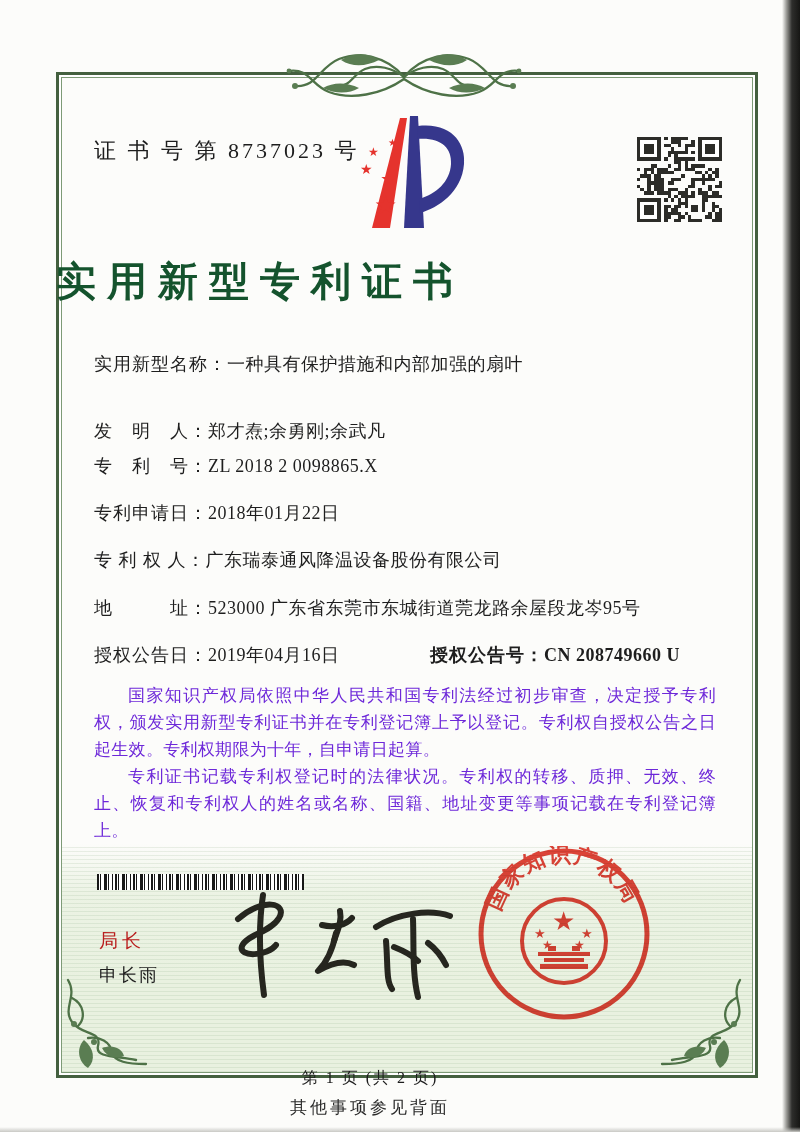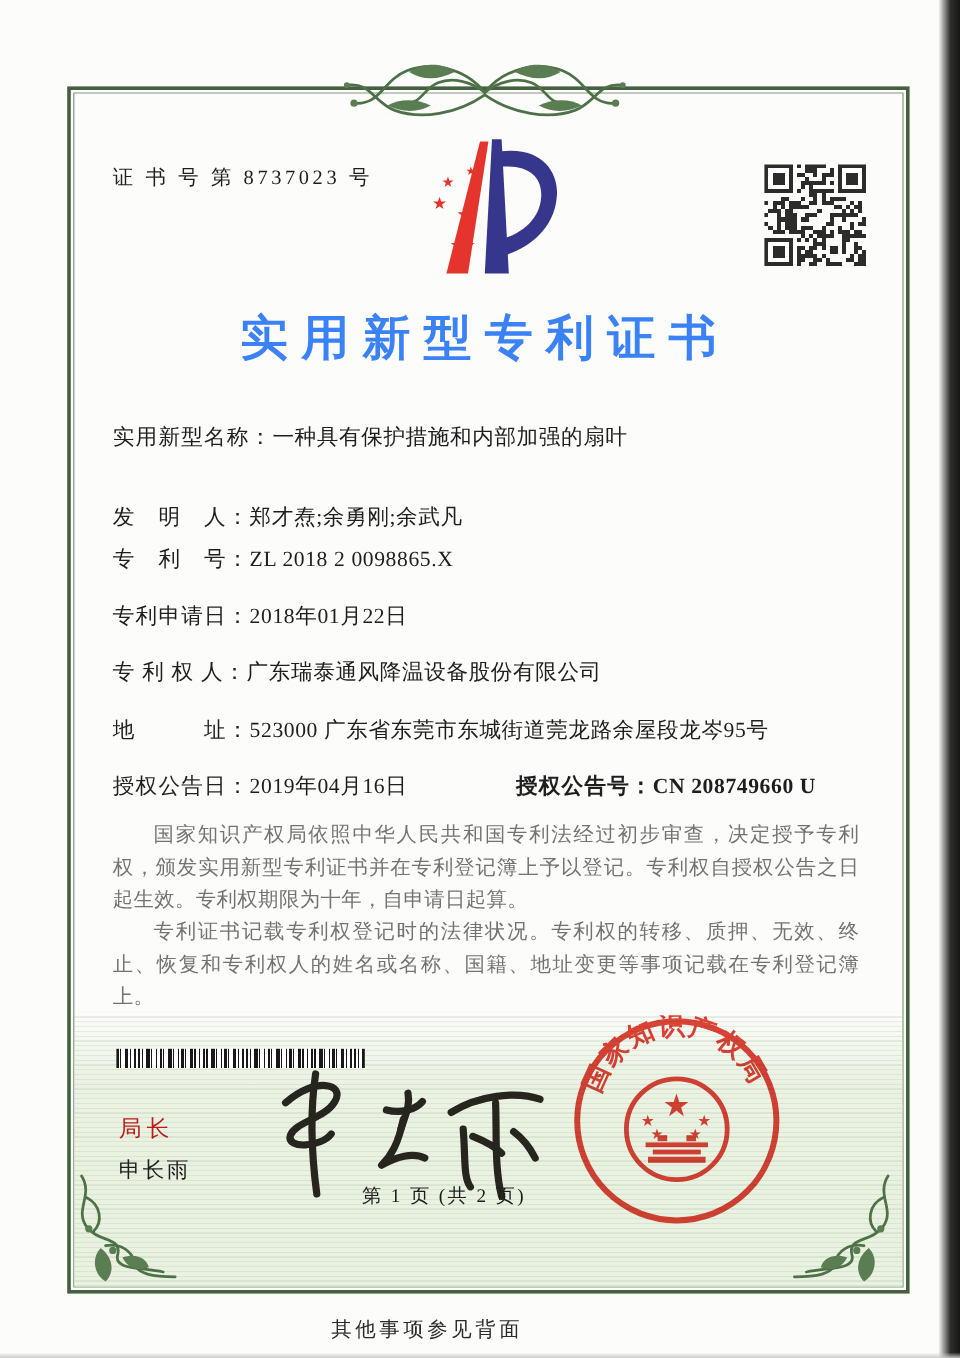--- a/index.html
+++ b/index.html
@@ -20,60 +20,60 @@
     background:
       repeating-linear-gradient(0deg, rgba(130,165,125,.16) 0 1px, rgba(255,255,255,0) 1px 4px),
       linear-gradient(180deg, rgba(236,243,229,0) 0, rgba(233,241,224,.85) 22%, #e9f1e0 60%);}
 
   .orn{stroke:#4e7247;fill:none;stroke-width:2.3;stroke-linecap:round;}
   .orn-fill{fill:#5a7d52;stroke:none;}
   .flourish-top{position:absolute;left:283px;top:48px;width:242px;height:58px;}
   .flourish-bl{position:absolute;left:58px;top:978px;width:96px;height:96px;}
   .flourish-br{position:absolute;left:654px;top:978px;width:96px;height:96px;transform:scaleX(-1);}
 
-  .cert-no{position:absolute;left:94px;top:136px;font-size:17px;letter-spacing:3px;color:#1d1d1d;}
+  .cert-no{position:absolute;left:94px;top:136px;font-size:22px;letter-spacing:3px;color:#1d1d1d;}
 
   .logo{position:absolute;left:336px;top:114px;width:132px;height:120px;}
   .logo .star{fill:#e5332d;}
   .qr{position:absolute;left:637px;top:137px;width:85px;height:85px;}
 
-  .title{position:absolute;left:56px;top:254px;width:696px;text-align:center;
-    font-size:40px;font-weight:600;letter-spacing:11px;color:#3b82f6;}
+  .title{position:absolute;left:56px;top:254px;width:696px;
+    font-size:40px;font-weight:600;letter-spacing:11px;color:#14532d;}
 
   .rows{position:absolute;left:94px;top:345px;width:624px;font-size:18px;color:#1e1e1e;}
   .row{position:absolute;left:0;white-space:nowrap;letter-spacing:.5px;}
   .row .lab{letter-spacing:1px;}
   .r0{top:7px;}   .r1{top:74px;text-align:center;}  .r2{top:109px;} .r3{top:156px;}
   .r4{top:203px;} .r5{top:251px;}
   .r-grant{top:298px;}
   .grant2{position:absolute;left:336px;top:0;white-space:nowrap;font-weight:bold;}
 
   .paras{position:absolute;left:94px;top:682px;width:622px;font-size:17px;line-height:27px;
-    color:#737373;letter-spacing:.3px;text-align:justify;}
+    color:#6d28d9;letter-spacing:.3px;text-align:justify;}
   .paras p{margin:0;text-indent:2em;}
 
   .barcode{position:absolute;left:97px;top:874px;width:207px;height:16px;
     background:repeating-linear-gradient(90deg,
       #171717 0 2px,#fff 2px 3px,#171717 3px 4px,#fff 4px 7px,
       #171717 7px 10px,#fff 10px 11px,#171717 11px 12px,#fff 12px 15px,
       #171717 15px 16px,#fff 16px 18px);}
 
   .signer-title{position:absolute;left:99px;top:928px;font-size:19px;letter-spacing:4px;color:#b91c1c;}
   .signer-name{position:absolute;left:99px;top:963px;font-size:18px;letter-spacing:2px;color:#1d1d1d;}
   .signature{position:absolute;left:208px;top:883px;width:250px;height:128px;}
   .signature path{stroke:#26261f;stroke-width:6;fill:none;stroke-linecap:round;stroke-linejoin:round;}
 
   .seal{position:absolute;left:476px;top:846px;width:176px;height:176px;
     mix-blend-mode:multiply;opacity:.92;}
   .seal-date{position:absolute;left:478px;top:1000px;width:176px;font-size:17px;
     letter-spacing:1px;color:#111;text-align:center;white-space:nowrap;}
 
-  .page-num{position:absolute;left:60px;top:987px;width:620px;text-align:center;
+  .page-num{position:absolute;left:60px;top:1068px;width:620px;text-align:center;
     font-size:16px;letter-spacing:2px;color:#1d1d1d;}
-  .back-note{position:absolute;left:46px;top:1096px;width:620px;text-align:center;
+  .back-note{position:absolute;left:60px;top:1096px;width:620px;text-align:center;
     font-size:17px;letter-spacing:3px;color:#2a2a2a;}
 </style>
 </head>
 <body>
 
 <div class="stage">
 
   <div class="frame">
     <div class="tint"></div>
   </div>

